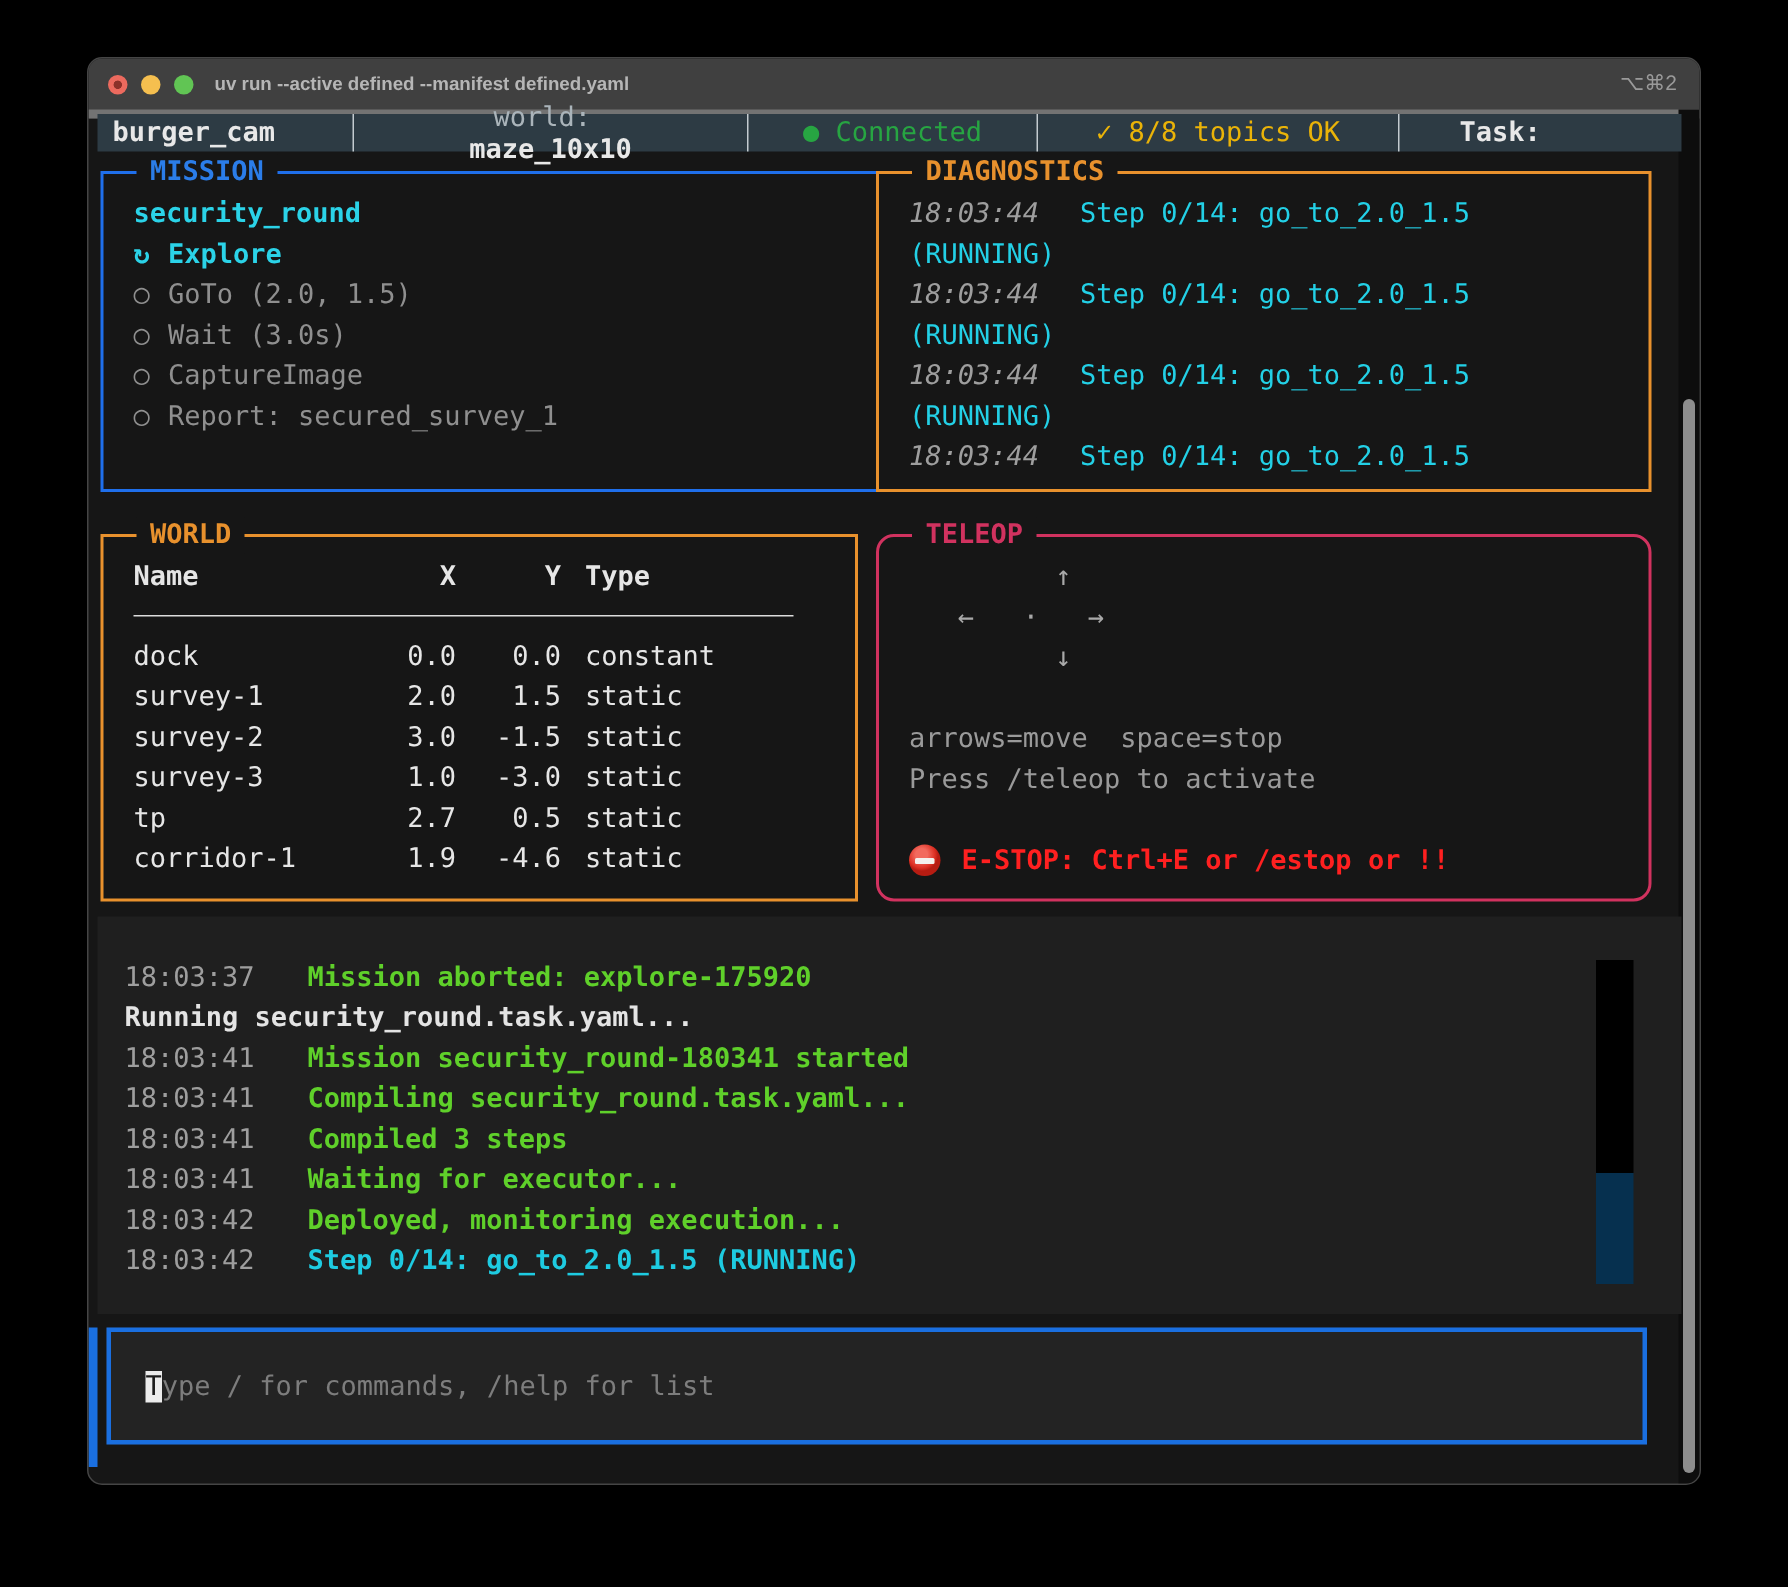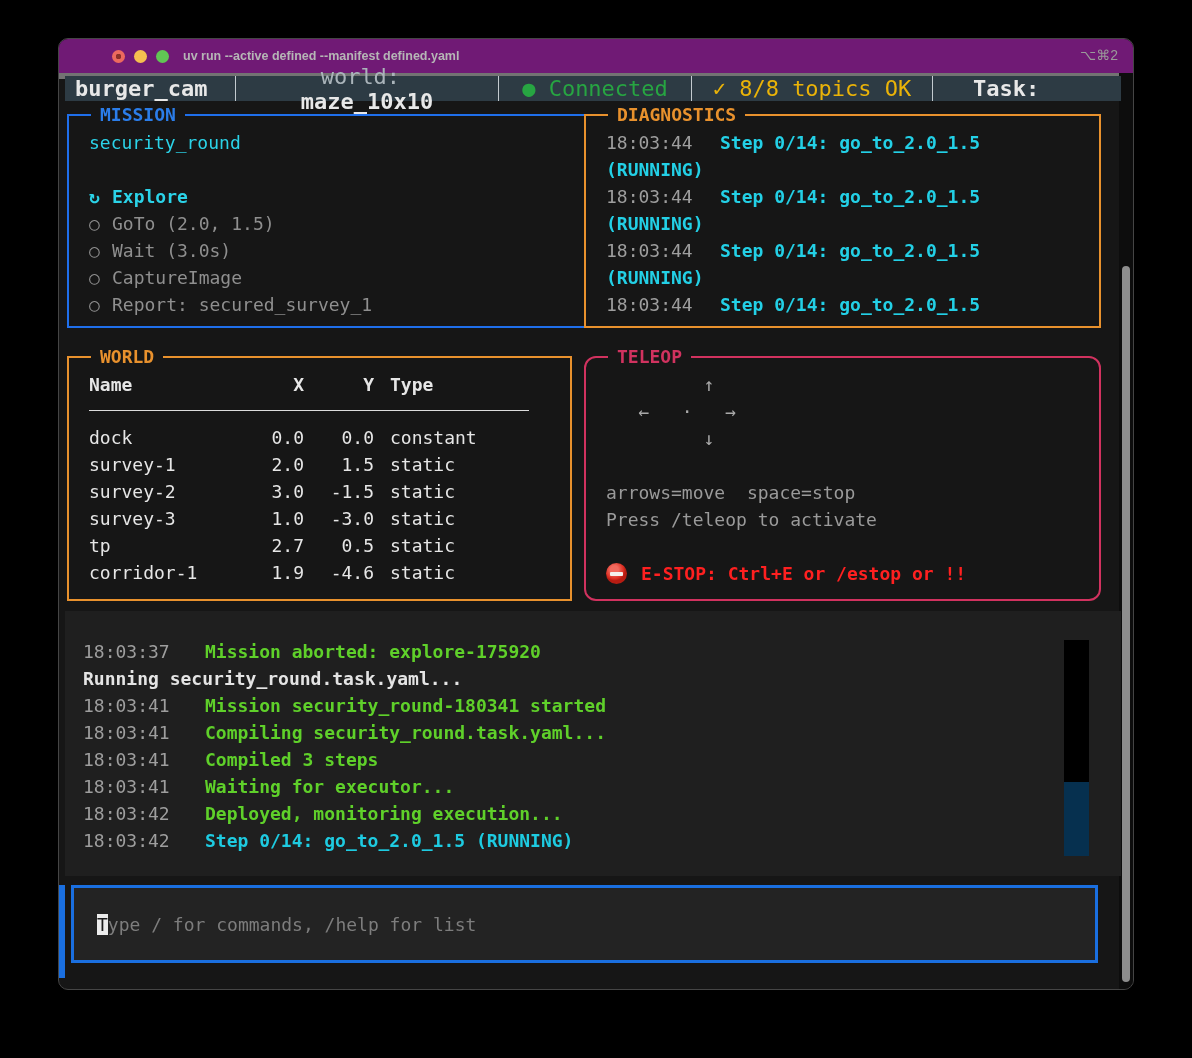--- a/index.html
+++ b/index.html
@@ -4,40 +4,40 @@
 <style>
   html,body{margin:0;padding:0;}
   body{width:1192px;height:1058px;background:#000;position:relative;overflow:hidden;
        font-family:"DejaVu Sans Mono",monospace;}
 
   
   .window{position:absolute;left:58px;top:38px;width:1076px;height:952px;
           background:#161616;border-radius:10px;border:1px solid #454545;
           box-sizing:border-box;overflow:hidden;}
 
-  .titlebar{position:absolute;left:0;top:0;right:0;height:34px;background:#701a75;
-            border-bottom:6px solid #737373;display:flex;align-items:center;padding-left:40px;}
+  .titlebar{position:absolute;left:0;top:0;right:0;height:34px;background:#404040;
+            border-bottom:6px solid #737373;display:flex;align-items:center;}
   .lights{display:flex;gap:9px;margin-left:13px;}
   .light{width:13px;height:13px;border-radius:50%;}
   .light.red{background:radial-gradient(circle at 50% 50%, #8c3129 0 2.6px, #ec6a5e 3px);}
   .light.yellow{background:#f5bf4f;}
   .light.green{background:#61c554;}
   .win-title{margin-left:14px;font-family:"Liberation Sans",sans-serif;font-size:12.5px;
              font-weight:bold;color:#b6b6b6;}
   .win-shortcut{position:absolute;right:15px;top:8px;font-family:"Liberation Sans",sans-serif;
                 font-size:14px;color:#9a9a9a;}
 
   
   .gutter{position:absolute;right:0;top:34px;bottom:0;width:14px;background:#0d0d0d;}
   .mac-scrollbar{position:absolute;right:3px;top:227px;bottom:7px;width:8px;
                  background:#8d8d8d;border-radius:4px;}
 
   
   .statusbar{position:absolute;left:6px;top:37px;width:1056px;height:25px;background:#2d3b44;
-             display:flex;align-items:stretch;font-size:22px;color:#e8e8e8;}
+             display:flex;align-items:stretch;font-size:18px;color:#e8e8e8;}
   .seg{display:flex;align-items:center;justify-content:center;white-space:pre;}
   .seg.s1{width:160px;justify-content:flex-start;padding-left:10px;font-weight:bold;}
   .seg.s2{width:262px;flex-direction:column;}
   .seg.s3{width:192px;color:#27a542;}
   .seg.s4{width:240px;color:#eab308;}
   .seg.s5{flex:1;justify-content:flex-start;padding-left:40px;font-weight:bold;}
   .sep{width:1px;background:#c3cbd0;}
   .dim-label{color:#aab4ba;}
   .bold{font-weight:bold;}
 
@@ -50,29 +50,29 @@
   .p-diag{left:525px;top:75px;width:517px;height:214px;border-color:#e8912d;}
   .p-diag .panel-title{color:#e8912d;}
   .p-world{left:8px;top:317px;width:505px;height:245px;border-color:#e8912d;}
   .p-world .panel-title{color:#e8912d;}
   .p-teleop{left:525px;top:317px;width:517px;height:245px;border-color:#d1325f;border-radius:12px;}
   .p-teleop .panel-title{color:#d1325f;}
 
   .panel .inner{padding:13px 14px 0 20px;font-size:18px;line-height:27px;}
 
   
-  .mission-name{color:#2bd3e8;font-weight:normal;margin-bottom:27px;}
+  .mission-name{color:#2bd3e8;font-weight:bold;}
   .mstep{display:flex;white-space:pre;color:#8f8f8f;}
   .mstep .sicon{width:23px;}
   .mstep.running{color:#2bd3e8;font-weight:bold;}
 
   
   .diag-row{display:flex;white-space:pre;}
-  .diag-time{color:#9e9e9e;width:114px;flex:0 0 auto;}
-  .diag-step,.diag-status{color:#23d0e6;font-weight:bold;}
+  .diag-time{color:#9e9e9e;width:114px;flex:0 0 auto;font-style:italic;}
+  .diag-step,.diag-status{color:#23d0e6;font-weight:normal;}
 
   
   .wtable{display:grid;grid-template-columns:160px 55px 70px 1fr;column-gap:0;
           color:#e6e6e6;font-size:18px;line-height:27px;}
   .wtable .num{text-align:right;}
   .wtable .typ{padding-left:16px;}
   .whead{font-weight:bold;}
   .wrule{border:none;border-top:1px solid #dcdcdc;width:440px;margin:12px 0 13px 0;}
 
   

